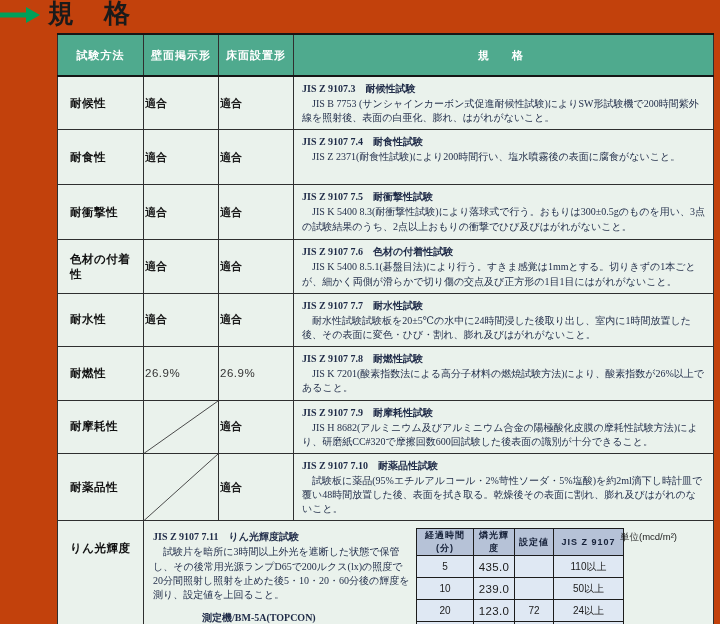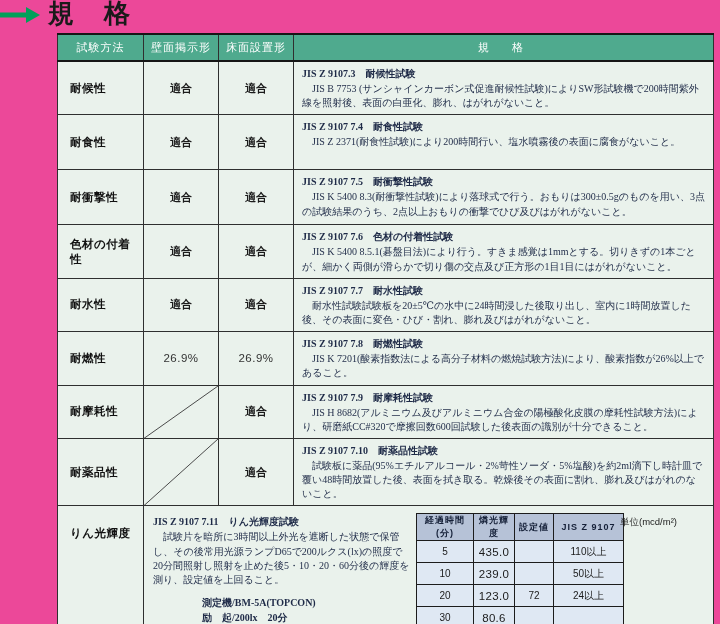--- a/index.html
+++ b/index.html
@@ -1,38 +1,38 @@
 <!DOCTYPE html>
 <html><head>
 <meta charset="utf-8">
 <style>
   html,body{margin:0;padding:0;background:#ffffff;}
   .page{position:relative;width:720px;height:624px;overflow:hidden;
-        font-family:"Liberation Sans",sans-serif;background:#ec4899;}
+        font-family:"Liberation Sans",sans-serif;background:#c2410c;}
 
   
   .title-row{position:absolute;left:0;top:0;height:30px;}
   .arrow{position:absolute;left:0;top:7px;width:40px;height:16px;display:block;}
   .page-title{position:absolute;left:48px;top:-4px;margin:0;font-size:26px;font-weight:bold;
               color:#1a1a1a;letter-spacing:2px;white-space:nowrap;}
 
   
   .spec-table{position:absolute;left:57px;top:33px;width:656px;border-collapse:collapse;
               table-layout:fixed;background:#EAF2EC;
               border-left:1px solid #2f2f2f;border-right:1px solid #2f2f2f;
               border-top:2px solid #161616;border-bottom:3px solid #6a6a6a;}
   .spec-table th,.spec-table td{border:1px solid #2f2f2f;box-sizing:border-box;}
-  .spec-table th{background:#4FAA8E;color:#ffffff;font-size:11px;font-weight:normal;
-                 height:27px;text-align:center;letter-spacing:1px;
+  .spec-table th{background:#4FAA8E;color:#ffffff;font-size:11px;font-weight:bold;
+                 height:42px;text-align:center;letter-spacing:1px;
                  border-bottom:2px solid #161616;}
   th.th-spec{letter-spacing:6px;}
 
   td.lbl{font-size:11.5px;font-weight:bold;color:#111111;padding-left:12px;
          vertical-align:middle;letter-spacing:0.5px;}
-  td.val{font-size:11px;font-weight:bold;color:#1b1b1b;text-align:center;vertical-align:middle;}
+  td.val{font-size:11px;font-weight:bold;color:#1b1b1b;text-align:left;vertical-align:middle;}
   td.val.num{font-weight:normal;font-size:11.5px;color:#333;letter-spacing:0.5px;}
   td.diag{position:relative;padding:0;}
   td.diag svg{position:absolute;left:0;top:0;width:100%;height:100%;display:block;}
 
   td.spec{vertical-align:top;padding:5px 8px 4px 8px;
           font-family:"Liberation Serif","DejaVu Serif",serif;color:#1e2a47;}
   .spec-title{font-size:10px;font-weight:bold;margin:0 0 1px 0;line-height:1.4;}
   .spec-body{font-size:10px;margin:0;line-height:1.42;text-indent:1em;}
 
   .r1 td{height:53px;} .r2 td{height:55px;margin-top:9px;} .r3 td{height:55px;} .r4 td{height:53px;}

